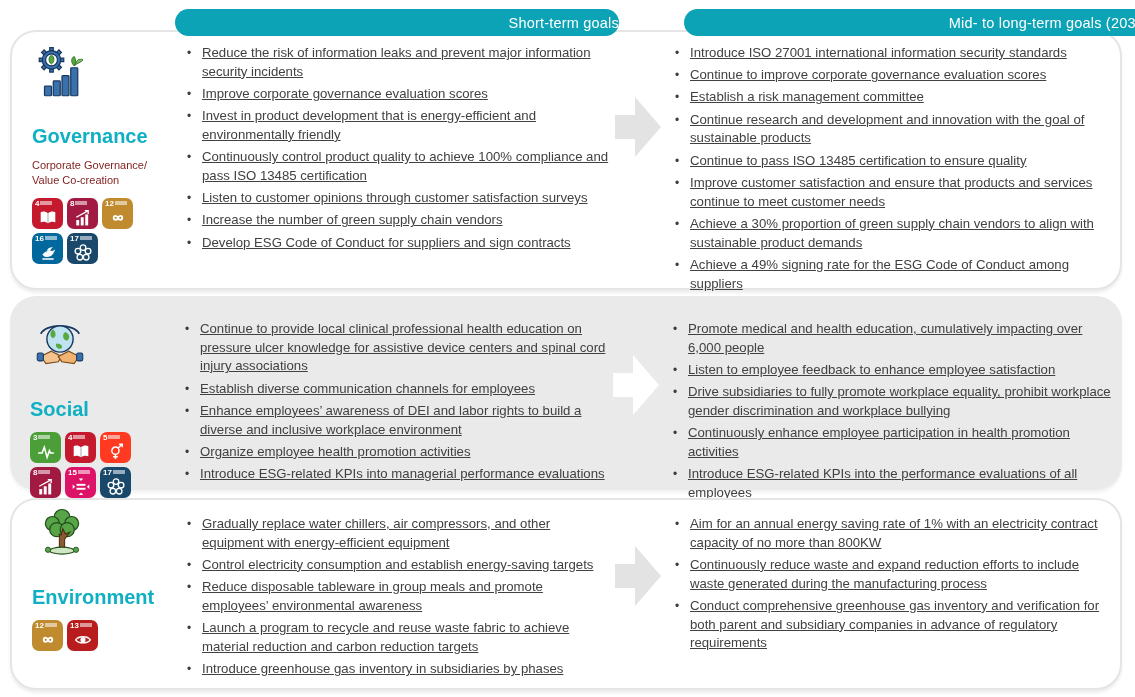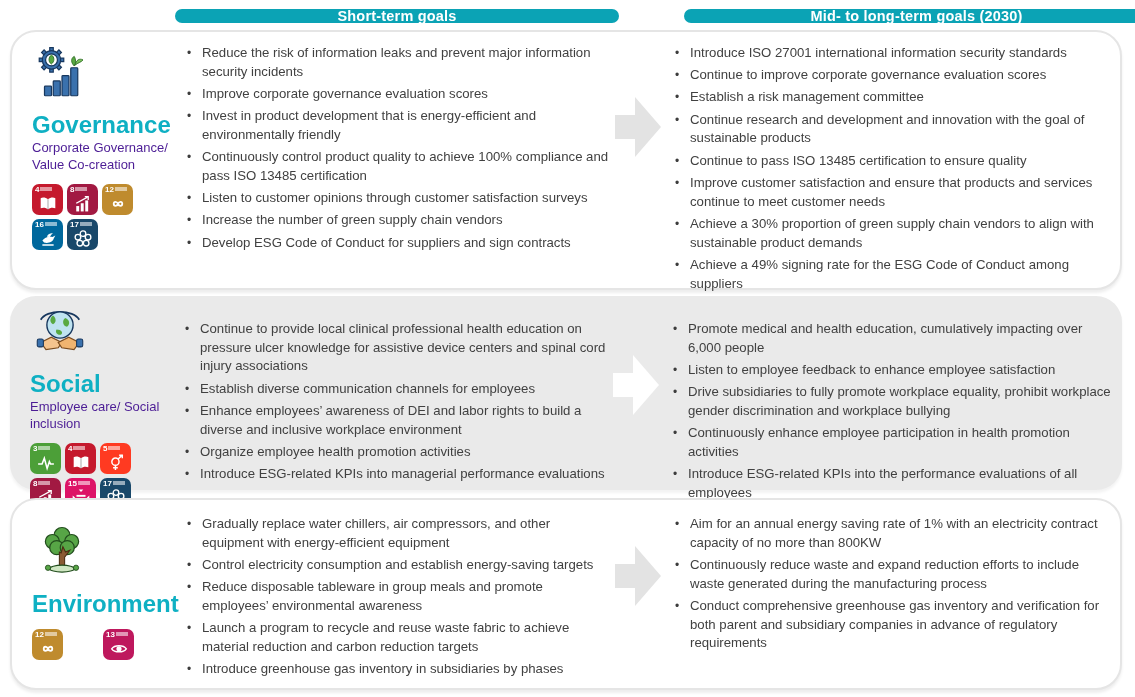--- a/index.html
+++ b/index.html
@@ -2,44 +2,44 @@
 <html style="--teal: #0ba3b5; --title-teal: #0fb0c3; --gray-panel: #eaeaea; --arrow: #e3e3e3; --ink: #414141;"><head>
 <meta charset="utf-8">
 <style>
   :root { --teal:#0ba3b5; --title-teal:#0fb0c3; --ink:#414141; --line:#e5e5e5; --gray-panel:#eaeaea; --arrow:#e3e3e3; }
   * { box-sizing:border-box; }
   body { margin:0; background:#fff; }
   .stage { position:relative; width:1135px; height:697px; background:#fff; overflow:hidden;
            font-family:"Liberation Sans", sans-serif; color:var(--ink); }
 
   
-  .pill { position:absolute; top:9px; height:14px; background:var(--teal); color:#fff;
-          font-weight:bold; font-size:14.5px; display:flex; align-items:center; justify-content:center;
+  .pill { position:absolute; top:9px; height:27px; background:var(--teal); color:#fff;
+          font-weight:normal; font-size:14.5px; display:flex; align-items:center; justify-content:flex-end;
           border-radius:15px; z-index:3; letter-spacing:.2px; }
   .pill-short { left:175px; width:444px; }
   .pill-long  { left:684px; width:465px; }
 
   
   .panel { position:absolute; left:10px; width:1112px; border-radius:26px; display:flex;
            padding:0 6px 0 12px; }
   .panel.white { background:#fff; border:2px solid var(--line); box-shadow:0 3px 3px rgba(0,0,0,.07); }
   .panel.gray  { background:var(--gray-panel); box-shadow:0 3px 3px rgba(0,0,0,.05); }
   .sec-governance  { top:30px;  height:260px; }
   .sec-social      { top:296px; height:194px; }
   .sec-environment { top:498px; height:192px; }
 
   .left-panel { width:152px; flex:none; padding-left:8px; }
   .sec-governance  .left-panel { padding-top:13px; }
-  .sec-social      .left-panel { padding-top:8px; }
-  .sec-environment .left-panel { padding-top:24px; }
+  .sec-social      .left-panel { padding-top:22px; }
+  .sec-environment .left-panel { padding-top:6px; }
 
   .cat-icon { width:56px; height:56px; margin-left:2px; }
   .cat-icon svg { width:100%; height:100%; display:block; }
-  .cat-title { font-size:24px; font-weight:bold; color:var(--title-teal); margin-top:10px; }
-  .cat-sub { font-size:13px; line-height:1.32; color:#4c1d95; }
+  .cat-title { font-size:20px; font-weight:bold; color:var(--title-teal); margin-top:24px; }
+  .cat-sub { font-size:11px; line-height:1.32; margin-top:10px; color:#7f1d1d; }
   .sdg-grid { margin-top:11px; display:flex; flex-wrap:wrap; gap:4px; width:112px; }
   .sdg { width:31px; height:31px; border-radius:7px; position:relative; color:#fff; }
   .sdg .num { position:absolute; top:2px; left:3px; font-size:8px; font-weight:bold; line-height:1; }
   .sdg .num::after { content:""; display:inline-block; width:12px; height:4px; margin-left:1px;
                      background:rgba(255,255,255,.55); vertical-align:1px; }
   .sdg .glyph { position:absolute; left:50%; top:57%; transform:translate(-50%,-40%); width:18px; height:18px; }
   .sdg .glyph svg { width:100%; height:100%; display:block; }
 
   .col { flex:none; }
   .col-short { width:436px; }
@@ -49,21 +49,21 @@
   .sec-environment .col { padding-top:15px; }
 
   .arrow-wrap { width:52px; flex:none; display:flex; justify-content:center; align-items:flex-start; }
   .sec-governance  .arrow-wrap { padding-top:63px; }
   .sec-social      .arrow-wrap { padding-top:57px; }
   .sec-environment .arrow-wrap { padding-top:44px; }
   .arrow-wrap svg { width:46px; height:64px; display:block; }
 
   .goal { display:flex; margin-bottom:3.5px; font-size:13.2px; line-height:1.42; }
   .goal .mark { width:26px; flex:none; text-align:center; font-size:12px; line-height:1.5; color:#3c3c3c; }
-  .goal .txt { flex:1; }
+  .goal .txt { flex:1;text-decoration:underline; }
 </style>
 </head>
 <body>
 
 <div class="stage">
 
   <div class="pill pill-short">
     <span>Short-term goals</span>
   </div>
   <div class="pill pill-long">
@@ -260,21 +260,20 @@
           <path d="M24 13 C20 16,20 21,24 23 C28 21,28 16,24 13 Z" fill="#58a942"></path>
           <path d="M38 16 C34 19,35 25,40 26 C44 23,43 18,38 16 Z" fill="#58a942"></path>
           <path d="M28 29 C26 32,29 36,33 35 C36 33,34 29,28 29 Z" fill="#58a942"></path>
           <path d="M10 44 L22 38 L34 44 L30 50 L16 52 Z" fill="#f5c48e" stroke="#7a4b1e" stroke-width="1.4"></path>
           <path d="M54 44 L42 38 L30 44 L34 50 L48 52 Z" fill="#f0b470" stroke="#7a4b1e" stroke-width="1.4"></path>
           <rect x="6" y="40" width="7" height="9" rx="2" fill="#3a71ad" stroke="#17375e" stroke-width="1.2"></rect>
           <rect x="51" y="40" width="7" height="9" rx="2" fill="#3a71ad" stroke="#17375e" stroke-width="1.2"></rect>
         </svg>
       </div>
       <div class="cat-title">Social</div>
-      <div class="cat-sub">Employee care/ Social inclusion</div>
       <div class="sdg-grid">
 
           <div class="sdg" style="background: rgb(76, 159, 56);">
             <span class="num">3</span>
             <span class="glyph">
               <svg viewBox="0 0 16 16">
                 <polyline points="1,9 4.5,9 6.5,4 9,13 11,7 12,9 15,9" fill="none" stroke="#fff" stroke-width="1.4"></polyline>
               </svg>
             </span>
           </div>
@@ -428,21 +427,21 @@
 
           <div class="sdg" style="background: rgb(191, 139, 46);">
             <span class="num">12</span>
             <span class="glyph">
               <svg viewBox="0 0 16 16">
                 <path d="M4.2 8 C4.2 5.6,7 5.6,8 8 C9 10.4,11.8 10.4,11.8 8 C11.8 5.6,9 5.6,8 8 C7 10.4,4.2 10.4,4.2 8 Z" fill="none" stroke="#fff" stroke-width="1.6"></path>
               </svg>
             </span>
           </div>
 
-          <div class="sdg" style="background: #be185d; margin-left: 36px;">
+          <div class="sdg" style="background: #b91c1c;">
             <span class="num">13</span>
             <span class="glyph">
               <svg viewBox="0 0 16 16">
                 <path d="M1.5 8 C4 4.4,12 4.4,14.5 8 C12 11.6,4 11.6,1.5 8 Z" fill="none" stroke="#fff" stroke-width="1.3"></path>
                 <circle cx="8" cy="8" r="2.3" fill="#fff"></circle>
               </svg>
             </span>
           </div>
         </div>
     </div>

